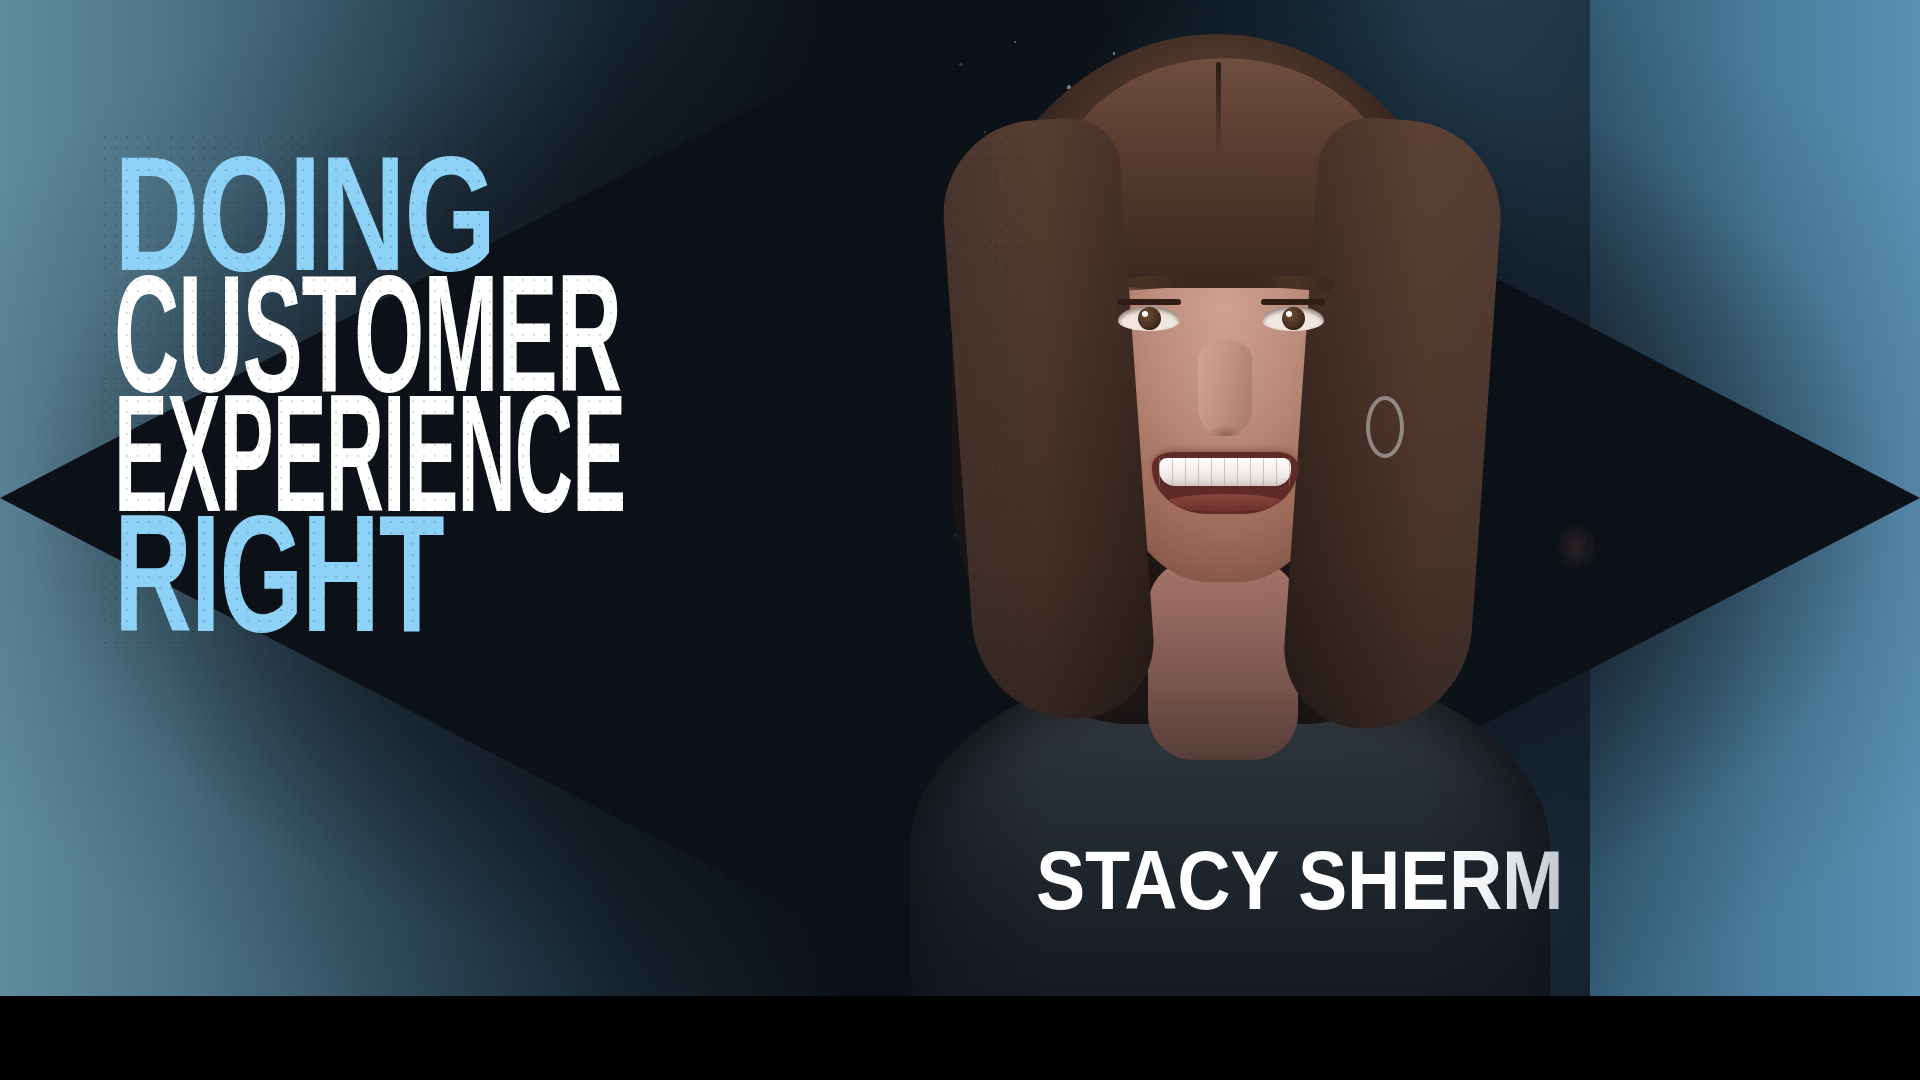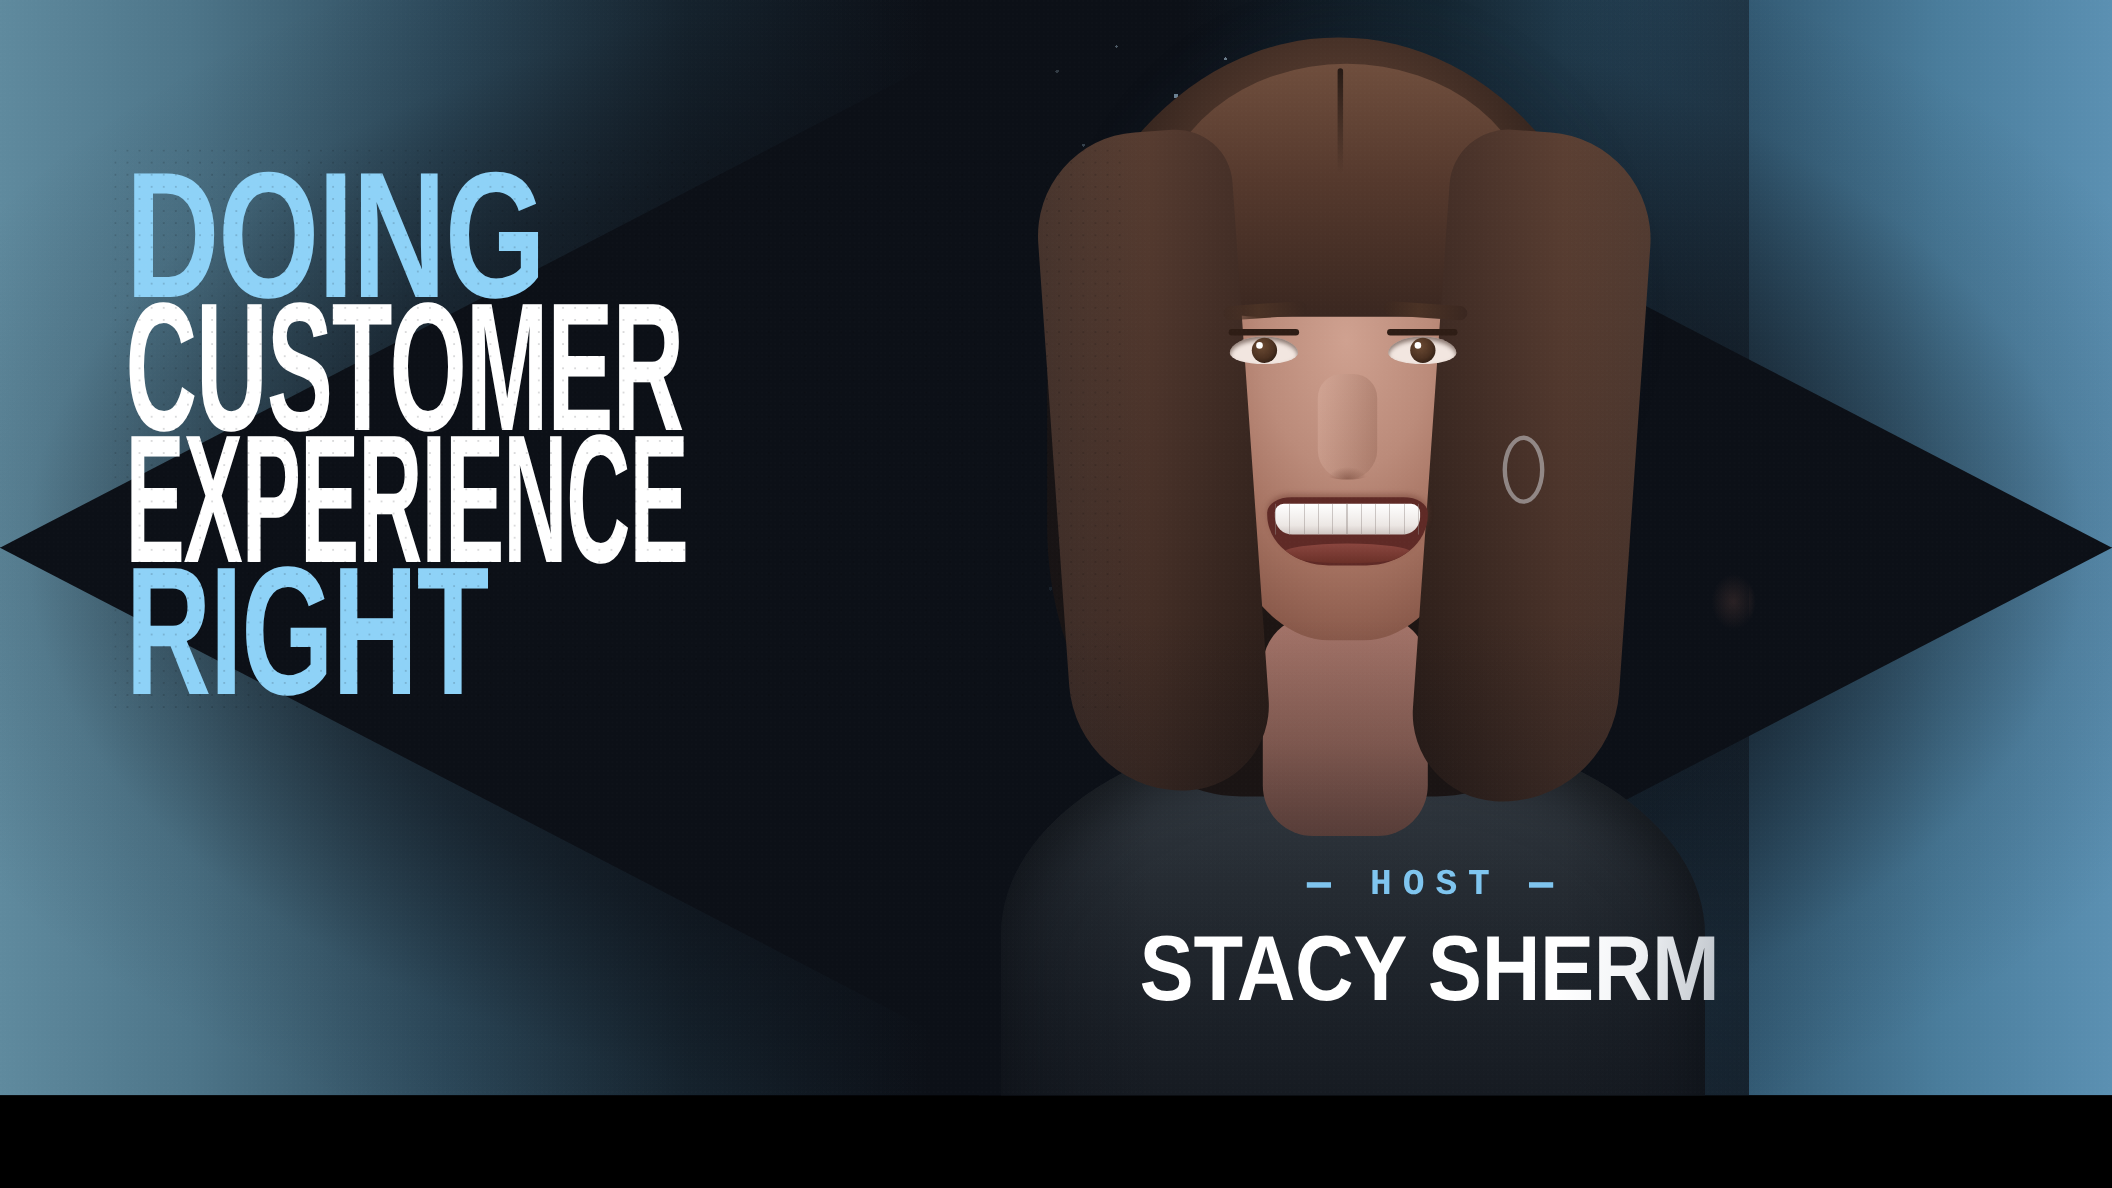--- a/index.html
+++ b/index.html
@@ -443,22 +443,17 @@
     <div class="photo-grade"></div>
   </div>
 
   <div class="title-block">
     <span class="tline blue l-doing">DOING</span>
     <span class="tline white l-customer">CUSTOMER</span>
     <span class="tline white l-experience">EXPERIENCE</span>
     <span class="tline blue l-right">RIGHT</span>
   </div>
 
-  <div class="host-row">
-    <span class="host-dash"></span>
-    <span class="host-label">HOST</span>
-    <span class="host-dash"></span>
-  </div>
 
   <div class="host-name">STACY SHERMAN</div>
 
   <div class="grain"></div>
 </div>
 
 </body></html>

